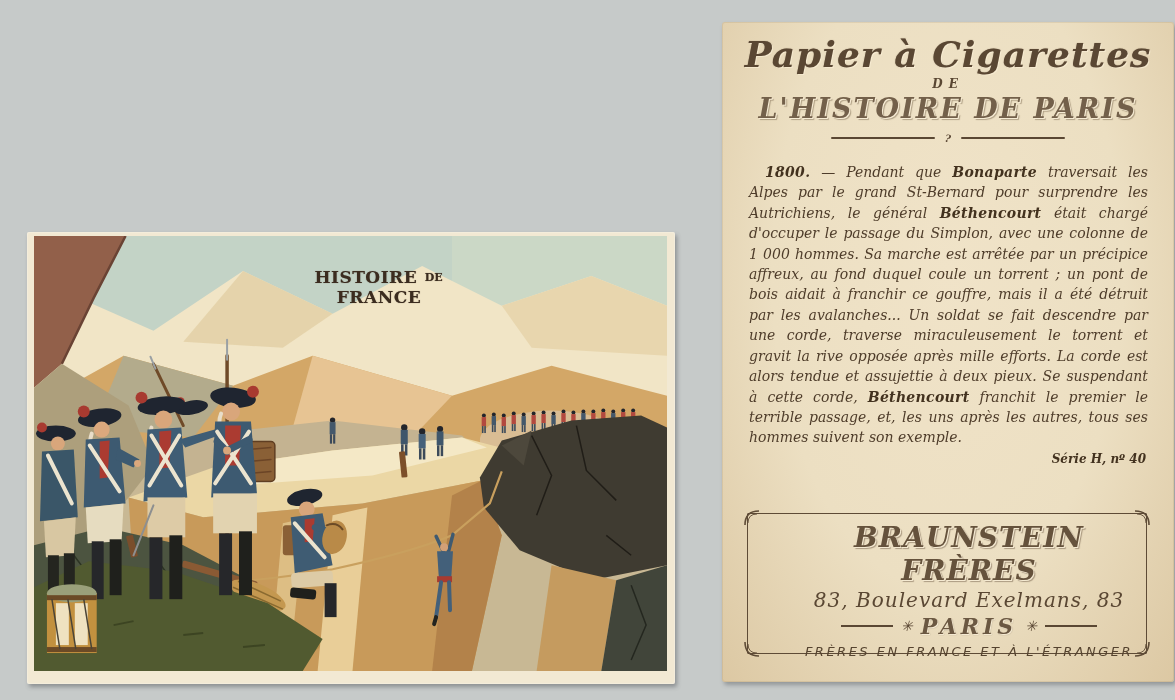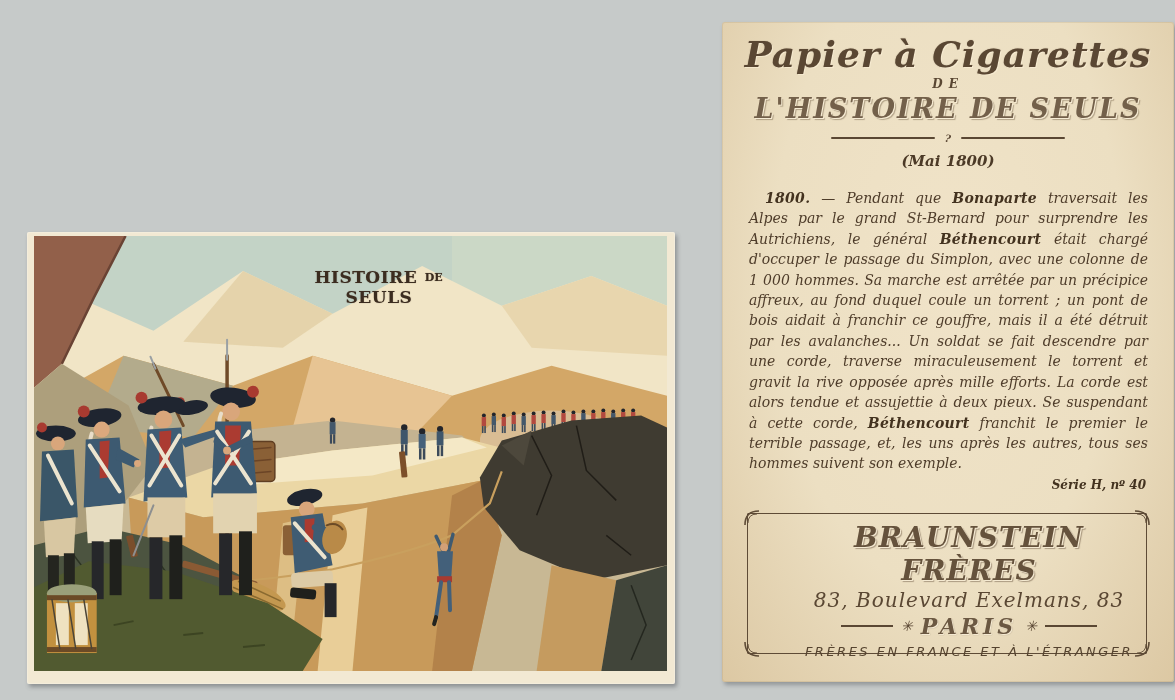--- a/index.html
+++ b/index.html
@@ -301,37 +301,36 @@
           <rect x="13" y="360" width="50" height="5" fill="#6b4a26"></rect>
           <rect x="13" y="412" width="50" height="5" fill="#6b4a26"></rect>
           <line x1="18" y1="364" x2="26" y2="414" stroke="#4a4436" stroke-width="1.5"></line>
           <line x1="34" y1="364" x2="42" y2="414" stroke="#4a4436" stroke-width="1.5"></line>
           <line x1="50" y1="364" x2="58" y2="414" stroke="#4a4436" stroke-width="1.5"></line>
         </g>
       </svg>
       <div class="front-title">
         <span>HISTOIRE</span>
         <span class="de">DE</span>
-        <span>SEULS</span>
+        <span>FRANCE</span>
       </div>
     </div>
   </div>
 
   <div class="card-back">
     <div class="hdr-script">Papier à Cigarettes</div>
     <div class="hdr-de">DE</div>
-    <div class="hdr-histoire">L'HISTOIRE DE SEULS</div>
+    <div class="hdr-histoire">L'HISTOIRE DE PARIS</div>
 
     <div class="divider">
       <span class="rule"></span>
       <span class="orn">?</span>
       <span class="rule"></span>
     </div>
 
-    <div class="back-subtitle">(Mai 1800)</div>
 
     <p class="body-par"><span class="b">1800.</span><span> — Pendant que </span><span class="b">Bonaparte</span><span> traversait les Alpes par le grand St-Bernard pour surprendre les Autrichiens, le général </span><span class="b">Béthencourt</span><span> était chargé d'occuper le passage du Simplon, avec une colonne de 1 000 hommes. Sa marche est arrêtée par un précipice affreux, au fond duquel coule un torrent ; un pont de bois aidait à franchir ce gouffre, mais il a été détruit par les avalanches... Un soldat se fait descendre par une corde, traverse miraculeusement le torrent et gravit la rive opposée après mille efforts. La corde est alors tendue et assujettie à deux pieux. Se suspendant à cette corde, </span><span class="b">Béthencourt</span><span> franchit le premier le terrible passage, et, les uns après les autres, tous ses hommes suivent son exemple.</span></p>
 
     <div class="serie">Série H, nº 40</div>
 
     <div class="footer-box">
       <svg class="corner tl" viewBox="0 0 16 16">
           <path d="M15,1 Q1,1 1,15" stroke="#5e4b36" stroke-width="1.6" fill="none"></path>
           <path d="M13,4 Q4,4 4,13" stroke="#5e4b36" stroke-width="0.9" fill="none"></path>
         </svg>

